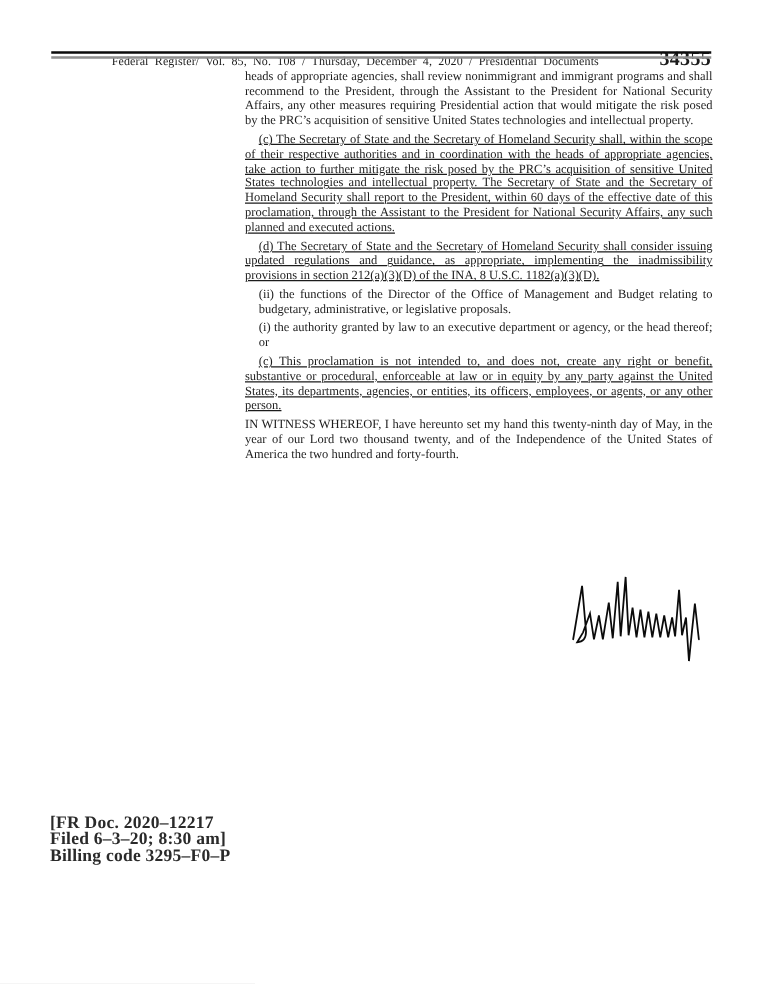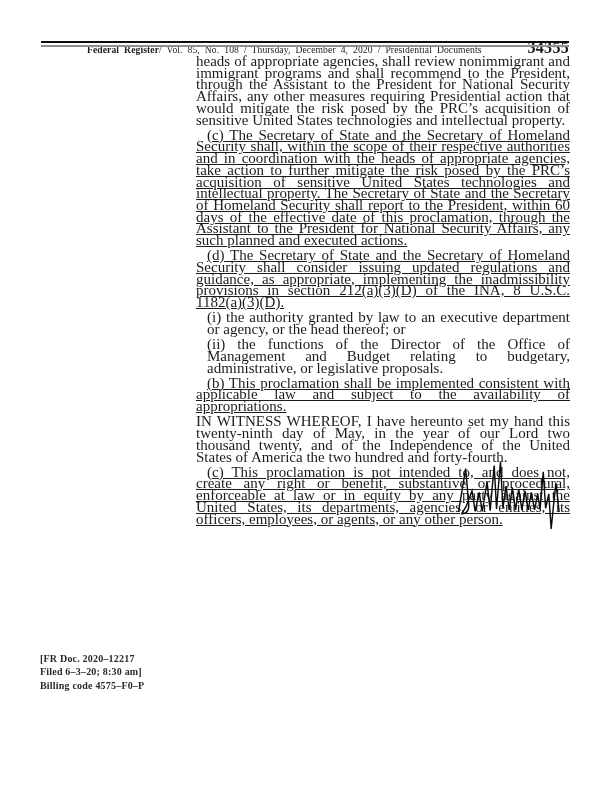--- a/index.html
+++ b/index.html
@@ -24,21 +24,21 @@
     align-items: baseline;
     font-size: 9.6px;
     white-space: nowrap;
   }
   .header-center {
     flex: 1;
     text-align: center;
     word-spacing: 2.5px;
     letter-spacing: 0.1px;
   }
-  .journal-title { font-weight: bold; }
+  .journal-title { font-weight: normal; }
   .page-number {
     font-weight: bold;
     font-size: 16px;
     letter-spacing: 0.3px;
     margin-top: 16px;
   }
   .rule-dark {
     position: absolute;
     top: 41px;
     left: 41px;
@@ -53,21 +53,21 @@
     width: 528px;
     height: 1.6px;
     background: #8f8f8f;
   }
   
   .document-body {
     position: absolute;
     top: 56px;
     left: 196px;
     width: 374px;
-    font-size: 15px;
+    font-size: 10px;
     line-height: 11.7px;
     text-align: justify;
   }
   .para { margin: 0 0 3.5px 0; }
   .para.indent { text-indent: 11px; text-decoration: underline; }
   .para.block-indent { margin-left: 11px; }
   .para.flush { text-indent: 0; }
   .seg-normal { font-style: normal; font-weight: normal; }
   .seg-bold { font-weight: bold; }
   .seg-italic { font-style: italic; }
@@ -78,21 +78,21 @@
     top: 456px;
     width: 112px;
     height: 76px;
   }
   .signature-wrap svg { width: 100%; height: 100%; }
   
   .doc-footer {
     position: absolute;
     left: 40px;
     top: 652px;
-    font-size: 10px;
+    font-size: 14px;
     line-height: 13.4px;
     font-weight: bold;
     color: #2a2a2a;
     letter-spacing: 0.2px;
   }
 </style>
 </head>
 <body>
 
 <div class="page">
@@ -103,36 +103,35 @@
     </div>
     <span class="page-number">34355</span>
   </div>
   <div class="rule-dark"></div>
   <div class="rule-light"></div>
 
   <div class="document-body">
       <p class="para flush"><span class="seg-normal">heads of appropriate agencies, shall review nonimmigrant and immigrant programs and shall recommend to the President, through the Assistant to the President for National Security Affairs, any other measures requiring Presidential action that would mitigate the risk posed by the PRC’s acquisition of sensitive United States technologies and intellectual property.</span></p>
       <p class="para indent"><span class="seg-normal">(c) The Secretary of State and the Secretary of Homeland Security shall, within the scope of their respective authorities and in coordination with the heads of appropriate agencies, take action to further mitigate the risk posed by the PRC’s acquisition of sensitive United States technologies and intellectual property. The Secretary of State and the Secretary of Homeland Security shall report to the President, within 60 days of the effective date of this proclamation, through the Assistant to the President for National Security Affairs, any such planned and executed actions.</span></p>
       <p class="para indent"><span class="seg-normal">(d) The Secretary of State and the Secretary of Homeland Security shall consider issuing updated regulations and guidance, as appropriate, implementing the inadmissibility provisions in section 212(a)(3)(D) of the INA, 8 U.S.C. 1182(a)(3)(D).</span></p>
+      <p class="para block-indent"><span class="seg-normal">(ii) the functions of the Director of the Office of Management and Budget relating to budgetary, administrative, or legislative proposals.</span></p>
       <p class="para block-indent"><span class="seg-normal">(i) the authority granted by law to an executive department or agency, or the head thereof; or</span></p>
-      <p class="para block-indent"><span class="seg-normal">(ii) the functions of the Director of the Office of Management and Budget relating to budgetary, administrative, or legislative proposals.</span></p>
-      <p class="para indent"><span class="seg-normal">(b) This proclamation shall be implemented consistent with applicable law and subject to the availability of appropriations.</span></p>
+      <p class="para indent"><span class="seg-normal">(c) This proclamation is not intended to, and does not, create any right or benefit, substantive or procedural, enforceable at law or in equity by any party against the United States, its departments, agencies, or entities, its officers, employees, or agents, or any other person.</span></p>
       <p class="para flush"><span class="seg-normal">IN WITNESS WHEREOF, I have hereunto set my hand this twenty-ninth day of May, in the year of our Lord two thousand twenty, and of the Independence of the United States of America the two hundred and forty-fourth.</span></p>
-      <p class="para indent"><span class="seg-normal">(c) This proclamation is not intended to, and does not, create any right or benefit, substantive or procedural, enforceable at law or in equity by any party against the United States, its departments, agencies, or entities, its officers, employees, or agents, or any other person.</span></p>
     </div>
 
   <div class="signature-wrap">
     <svg viewBox="0 0 140 96" xmlns="http://www.w3.org/2000/svg">
       <path d="M5,70 L14,16 L18,62 Q18,73 9,73 L15,63
            L22,44 L26,70 L31,46 L35,70 L41,33 L45,69
            L50,12 L53,67 L58,7 L61,66
            L65,38 L69,68 L73,40 L77,68 L81,42 L85,68 L89,44 L93,68 L97,46 L101,68 L105,48 L108,67
            L112,20 L115,66 L119,48 L122,92 L125,62 L128,34 L132,70" fill="none" stroke="#0b0b0b" stroke-width="1.8" stroke-linecap="round" stroke-linejoin="miter"></path>
     </svg>
   </div>
 
   <div class="doc-footer">
     <div>[FR Doc. 2020–12217</div>
     <div>Filed 6–3–20; 8:30 am]</div>
-    <div>Billing code 4575–F0–P</div>
+    <div>Billing code 3295–F0–P</div>
   </div>
 
 </div>
 
 </body></html>

